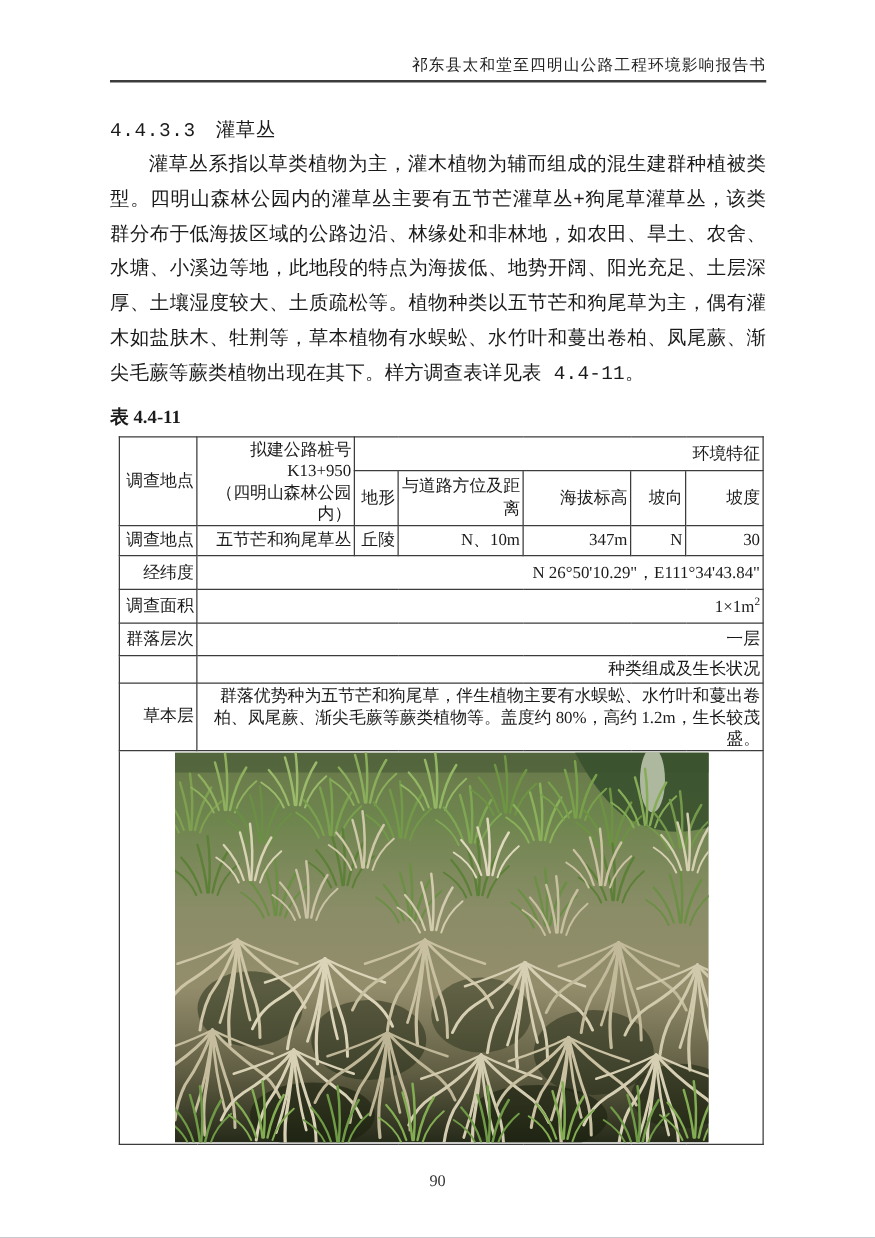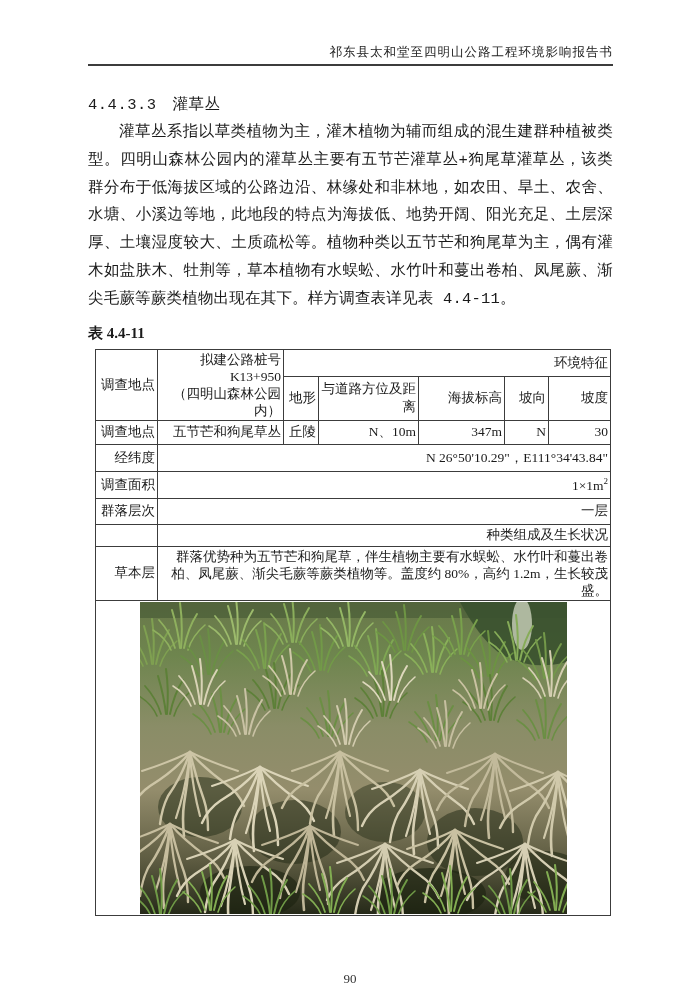--- a/index.html
+++ b/index.html
@@ -41,21 +41,21 @@
   td.txt{text-align:left;line-height:17px;padding:2px 4px;}
   tr.rh1a{height:24px;} tr.rh1b{height:27px;}
   tr.rh2{height:24px;} tr.rh3{height:27px;} tr.rh4{height:27px;}
   tr.rh5{height:26px;} tr.rh6{height:22px;} tr.rh7{height:36px;}
   tr.rphoto{height:314px;}
   td.photo-cell{padding:0;}
   .photo-wrap{width:427px;margin:0 auto;line-height:0;}
   sup{font-size:9px;}
   
   .pgnum{
-    position:absolute;left:0;top:971px;width:700px;text-align:center;
+    position:absolute;left:0;top:937px;width:700px;text-align:center;
     font-size:13px;color:#333;
   }
 </style>
 </head>
 <body>
 
 <div class="page">
 
   <div class="hdr">祁东县太和堂至四明山公路工程环境影响报告书</div>
   <div class="hdr-rule"></div>

